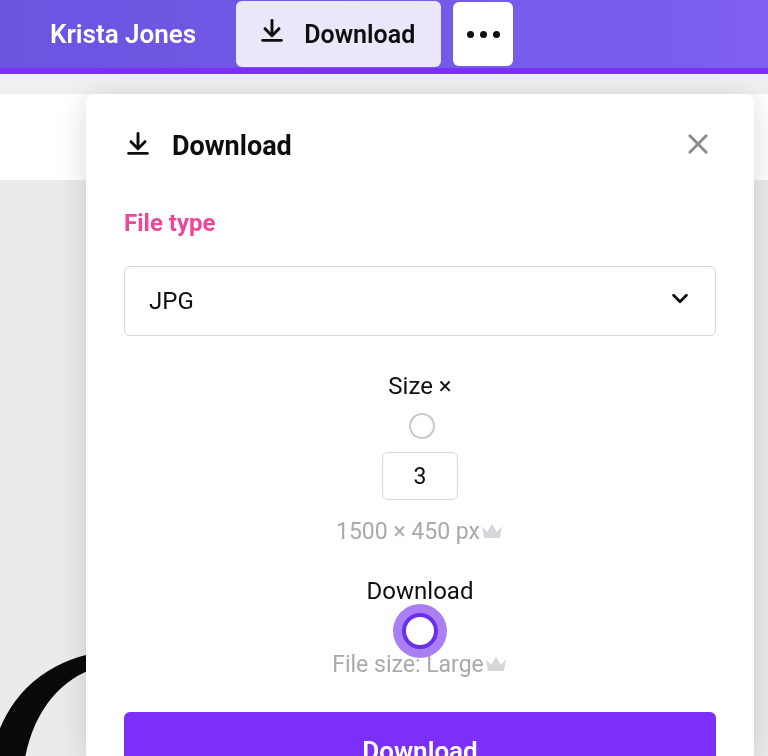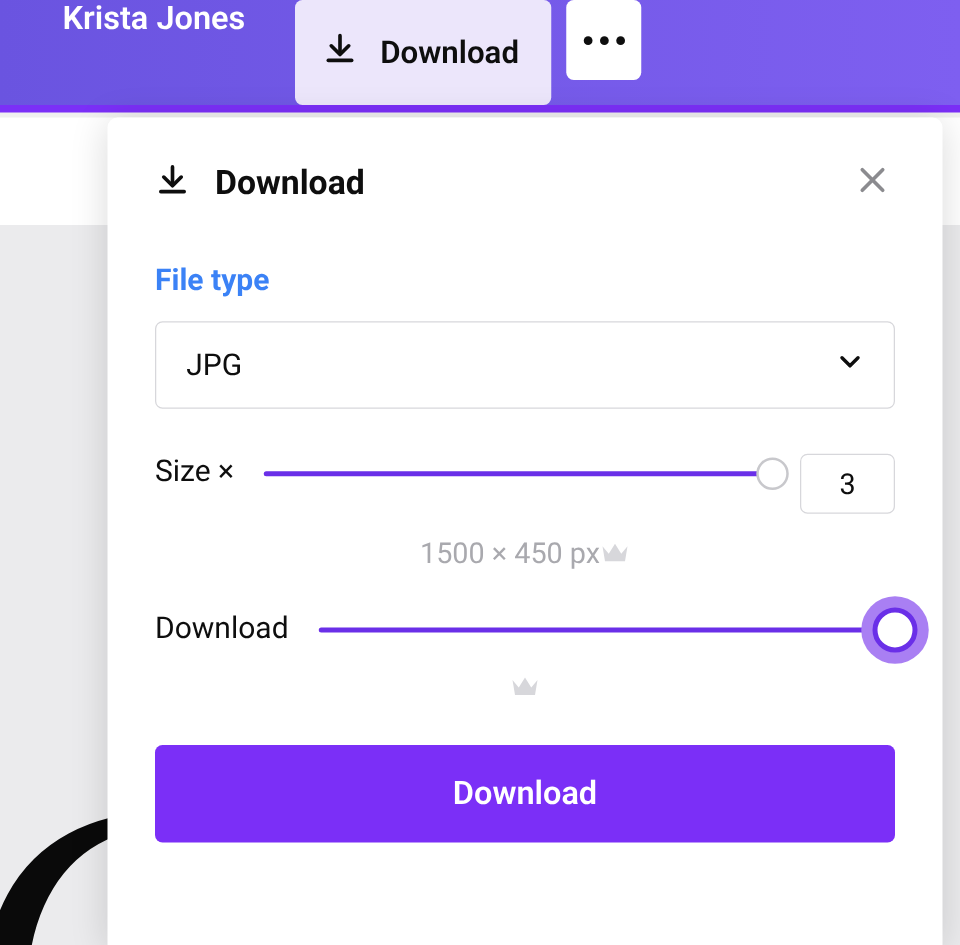--- a/index.html
+++ b/index.html
@@ -10,22 +10,23 @@
     }
     body {
       width: 768px;
       height: 756px;
       background: #f0f0f0;
       overflow: hidden;
       position: relative;
     }
     .topbar {
       background: linear-gradient(90deg, #6a54e0, #7e5ff0);
-      height: 84px;
-      display: flex;
+      height: 68px;
+      display: flex;
+      align-items: center;
       padding: 0 12px 0 50px;
       gap: 12px;
     }
     .user-name {
       color: #fff;
       font-size: 26px;
       font-weight: 600;
       margin-right: 28px;
     }
     .share-btn {
@@ -141,42 +142,43 @@
       color: #8b8b8f;
       padding: 4px;
     }
     .close-btn svg {
       width: 28px;
       height: 28px;
     }
     .field-label {
       font-size: 24px;
       font-weight: 700;
-      color: #3b82f6;
-      margin-bottom: 19px;
+      color: #ec4899;
+      margin-bottom: 29px;
     }
     .select {
       border: 1.5px solid #d7d7db;
       border-radius: 6px;
       padding: 20px 24px;
       display: flex;
       align-items: flex-start;
       justify-content: space-between;
       cursor: pointer;
       margin-bottom: 36px;
     }
     .select-value {
       font-size: 24px;
       color: #0e0e0e;
     }
     .slider-row {
       display: flex;
-      align-items: flex-start;
+      align-items: center;
       gap: 24px;
       margin-bottom: 18px;
+      flex-direction: column;
     }
     .slider-label {
       font-size: 24px;
       color: #0e0e0e;
       flex-shrink: 0;
     }
     .slider-track-wrap {
       flex: 1;
       position: relative;
       height: 32px;
@@ -353,20 +355,21 @@
   </div>
 
   <div class="slider-row">
     <span class="slider-label">Download</span>
     <div class="slider-track-wrap">
       <div class="slider-track"></div>
       <div class="slider-thumb-filled"></div>
     </div>
   </div>
   <div class="sub-row">
+    <span class="sub-text">File size: Large</span>
     <span class="crown">
       <svg viewBox="0 0 24 20" fill="currentColor">
         <path d="M2 6 L7 12 L12 4 L17 12 L22 6 L20 18 L4 18 Z"></path>
       </svg>
     </span>
   </div>
 
   <button class="primary-btn">Download</button>
 </div>
 

